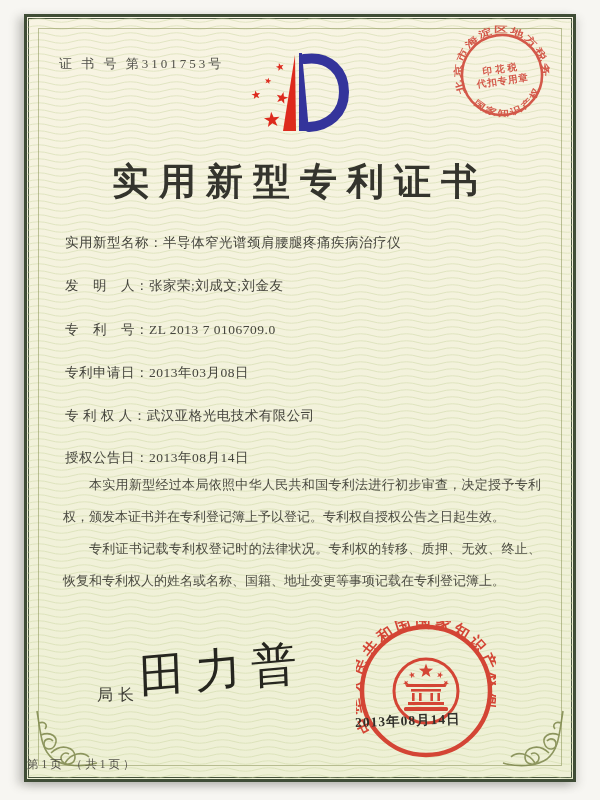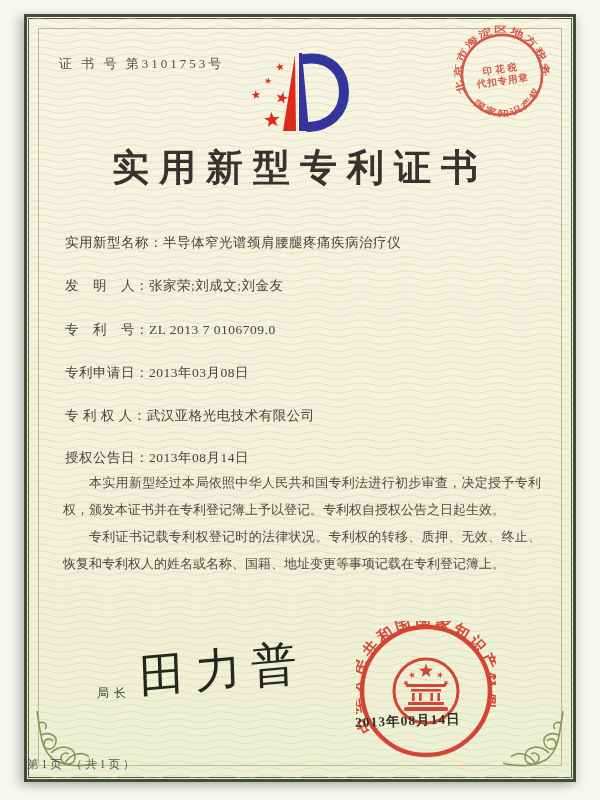--- a/index.html
+++ b/index.html
@@ -14,29 +14,29 @@
   .waves{position:absolute;inset:0;width:100%;height:100%;opacity:.55;}
   .deco-frame{position:absolute;left:11px;right:11px;top:11px;bottom:13px;
     border:1px solid rgba(128,138,74,.5);pointer-events:none;}
   .corner-flourish{position:absolute;width:72px;height:72px;opacity:.85;}
   .fl-bl{left:4px;bottom:6px;}
   .fl-br{right:4px;bottom:6px;transform:scaleX(-1);}
   
   .abs{position:absolute;}
   .cert-no{left:32px;top:38px;font-size:13px;letter-spacing:3px;color:#51514a;}
   .logo{left:205px;top:24px;width:150px;height:102px;}
-  .title{left:0;right:0;top:126px;text-align:center;font-size:37px;font-weight:bold;
+  .title{left:0;right:0;top:140px;text-align:center;font-size:37px;font-weight:bold;
     letter-spacing:10px;color:#34342d;}
   .field{left:38px;right:30px;font-size:13.5px;color:#45453d;letter-spacing:.5px;
     white-space:nowrap;font-family:Liberation Serif, serif;}
   .field .lab{display:inline-block;}
-  .body-text{left:36px;right:32px;top:452px;font-size:13px;line-height:27px;
+  .body-text{left:36px;right:32px;top:452px;font-size:13px;line-height:32px;
     color:#4b4b41;text-align:justify;}
   .body-text p{margin:0;text-indent:2em;}
-  .juzhang{left:70px;top:668px;font-size:12px;letter-spacing:5px;color:#3b3b33;}
+  .juzhang{left:70px;top:668px;font-size:16px;letter-spacing:5px;color:#3b3b33;}
   .signature{left:112px;top:622px;font-size:46px;color:#26261f;
     font-family:"DejaVu Serif",serif;transform:rotate(-5deg) skewX(-3deg);
     letter-spacing:10px;}
   .seal{left:329px;top:604px;width:140px;height:140px;}
   .seal-date{left:328px;top:694px;width:170px;font-size:13.5px;color:#30302a;
     letter-spacing:1px;transform:rotate(-2deg);font-weight:bold;}
   .footer{left:0;right:0;top:740px;text-align:left;font-size:11.5px;
     letter-spacing:3px;color:#55544b;}
   .tax-stamp{left:420px;top:3px;width:110px;height:110px;transform:rotate(-8deg);}
   svg text{font-family:"Liberation Serif","DejaVu Serif",serif;}

